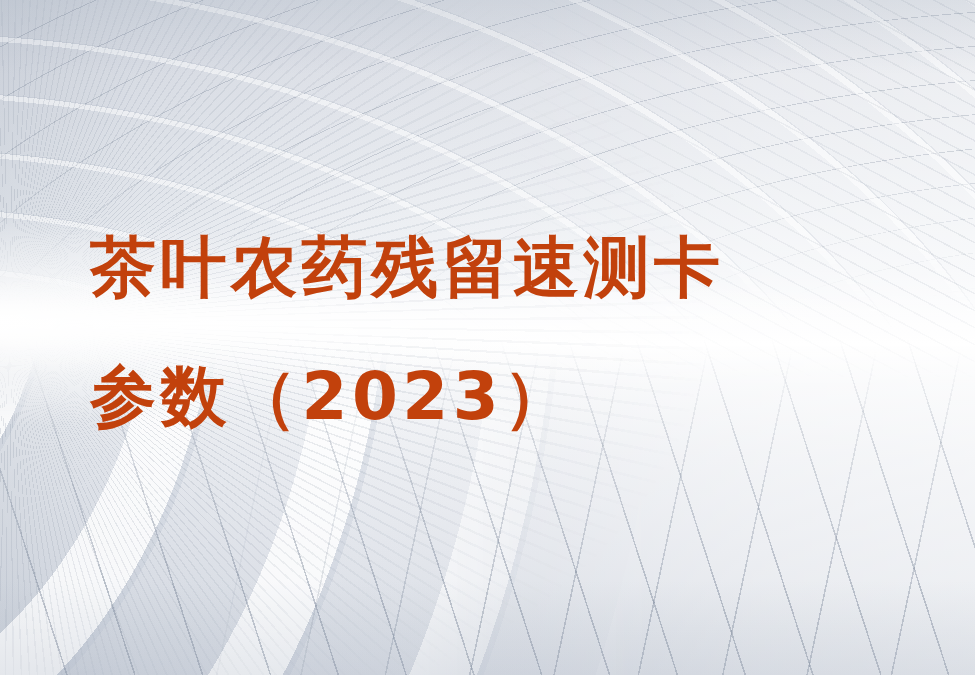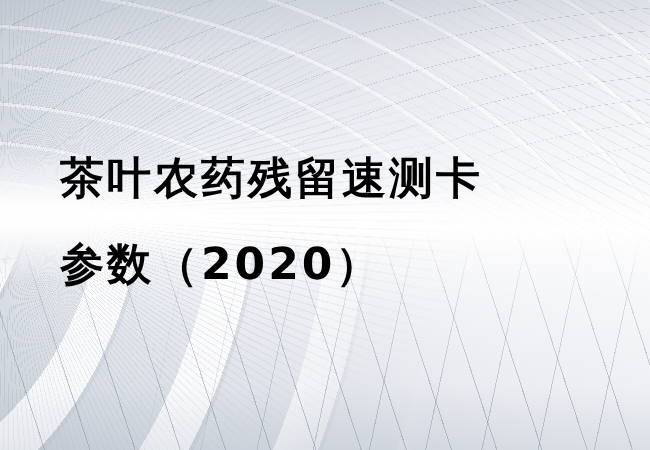--- a/index.html
+++ b/index.html
@@ -196,21 +196,21 @@
 
   
   .title-block {
     position: absolute;
     left: 60px;
     top: 136px;
     width: 560px;
   }
 
   .title-line {
-    color: #000000;
+    color: #c2410c;
     font-weight: bold;
     font-size: 44px;
     line-height: 86px;
     letter-spacing: 3px;
     white-space: nowrap;
     text-rendering: geometricPrecision;
   }
 </style>
 </head>
 <body>
@@ -224,16 +224,16 @@
   <div class="bg-layer bg-ribbon"></div>
   <div class="bg-layer bg-mesh-a"></div>
   <div class="bg-layer bg-mesh-b"></div>
   <div class="bg-layer bg-hatch-right"></div>
   <div class="bg-layer bg-fan"></div>
   <div class="bg-layer bg-sweep"></div>
   <div class="bg-layer bg-vignette"></div>
 
   <div class="title-block">
     <div class="title-line">茶叶农药残留速测卡</div>
-    <div class="title-line">参数（2020）</div>
+    <div class="title-line">参数（2023）</div>
   </div>
 
 </div>
 
 </body></html>

